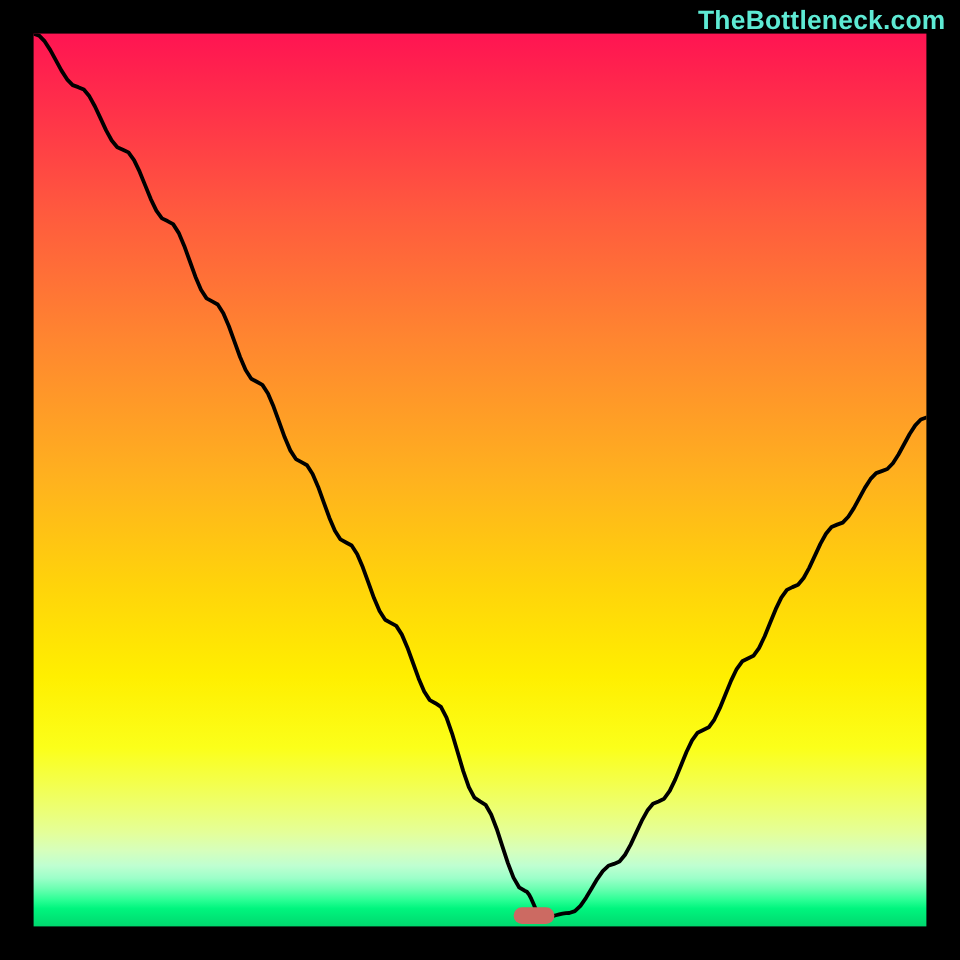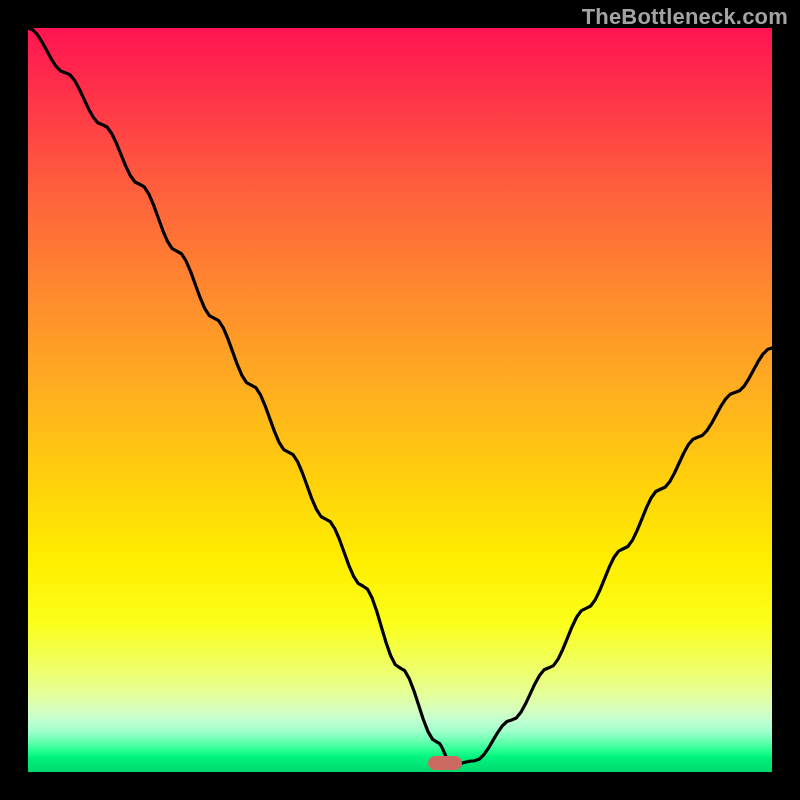--- a/index.html
+++ b/index.html
@@ -14,21 +14,21 @@
   .frame {
     position: relative;
     width: 800px;
     height: 800px;
     background: #000;
   }
   .attribution {
     position: absolute;
     top: 4px;
     right: 12px;
-    color: #a3a3a3;
+    color: #5eead4;
     font-size: 22px;
     font-weight: 600;
     letter-spacing: 0.2px;
     z-index: 10;
   }
   .plot-area {
     position: absolute;
     left: 28px;
     top: 28px;
     width: 744px;

